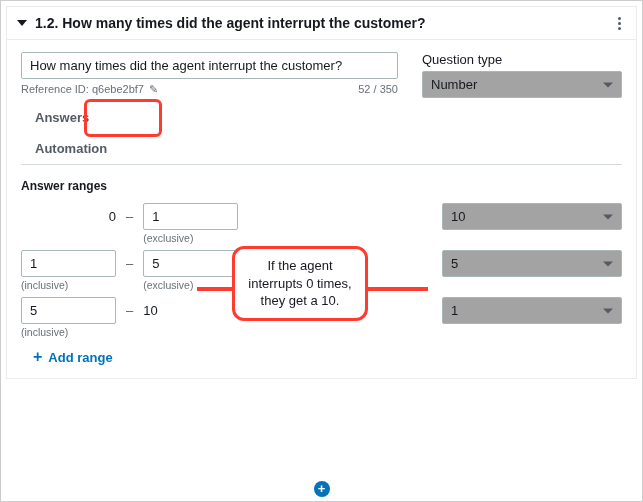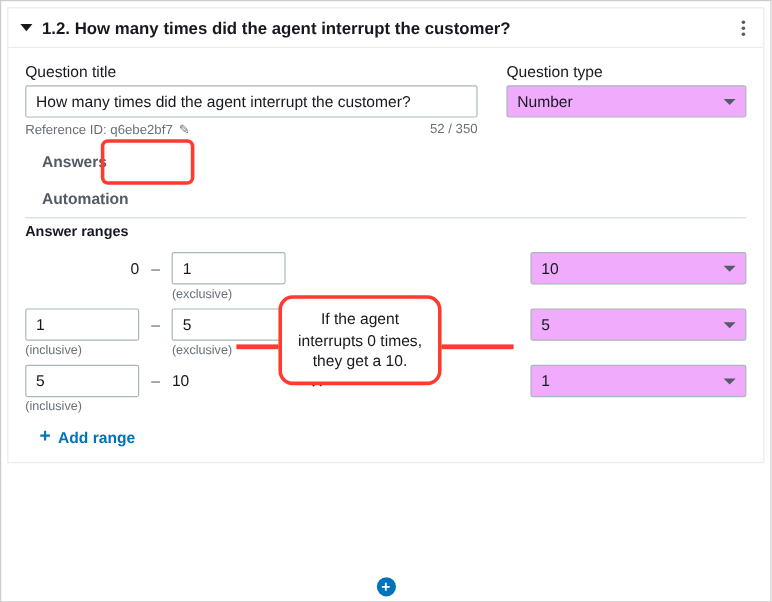--- a/index.html
+++ b/index.html
@@ -81,21 +81,21 @@
     font-size: 13px;
     color: #16191f;
     font-family: inherit;
   }
   .select {
     width: 100%;
     padding: 5px 24px 5px 8px;
     border: 1px solid #aab7b8;
     border-radius: 2px;
     font-size: 13px;
-    background: #f0abfc;
+    background: #a3a3a3;
     position: relative;
   }
   .select-wrap { position: relative; }
   .select-wrap::after {
     content: "";
     position: absolute;
     right: 9px; top: 50%;
     transform: translateY(-50%);
     width: 0; height: 0;
     border-left: 5px solid transparent;
@@ -146,21 +146,21 @@
   }
   .tab-highlight {
     position: absolute;
     border: 3px solid #ff3b30;
     border-radius: 6px;
     pointer-events: none;
     z-index: 5;
   }
   .ranges-header {
     display: flex;
-    margin-top: 4px;
+    margin-top: 14px;
     gap: 8px;
   }
   .ranges-left { flex: 1; }
   .ranges-right { width: 180px; }
   .sub-label {
     font-size: 12px;
     font-weight: 600;
     color: #16191f;
   }
   .sub-desc {
@@ -266,21 +266,20 @@
     <div class="kebab">
       <span></span>
         <span></span>
         <span></span>
     </div>
   </div>
 
   <div class="body">
     <div class="row">
       <div class="col-left">
-        <label class="field-label">Question title</label>
         <input class="text-input" value="How many times did the agent interrupt the customer?" style="">
         <div class="meta-row">
           <span>
             <span>Reference ID:</span>
             <span>q6ebe2bf7</span>
             <span class="pencil">✎</span>
           </span>
           <span>52 / 350</span>
         </div>
       </div>

